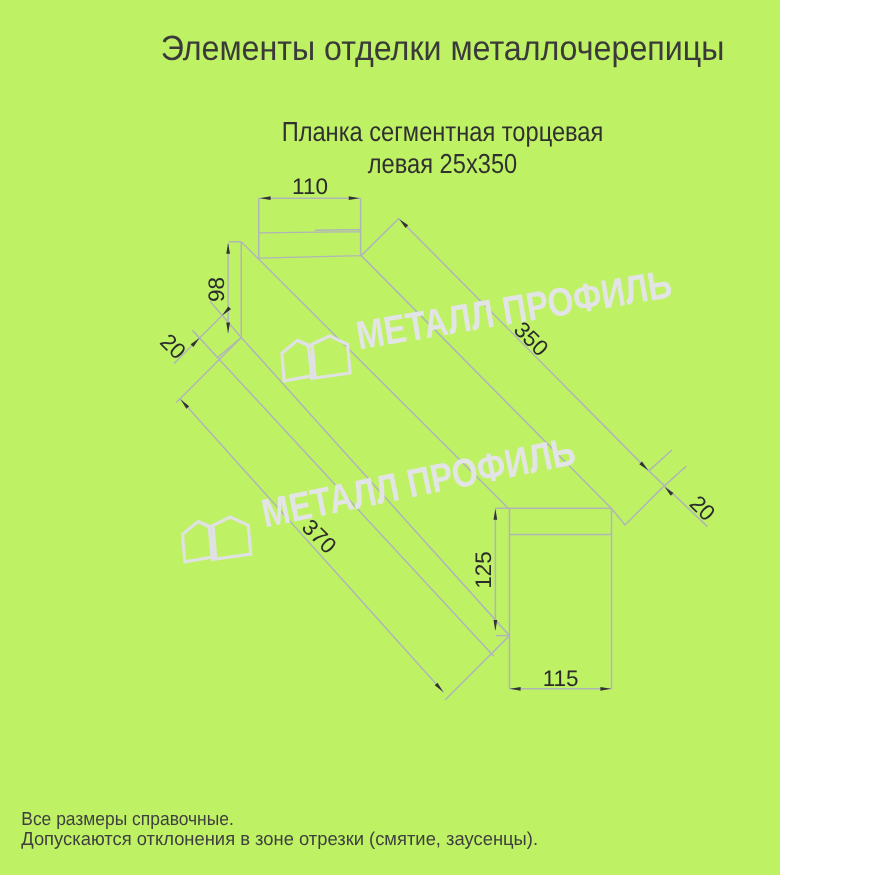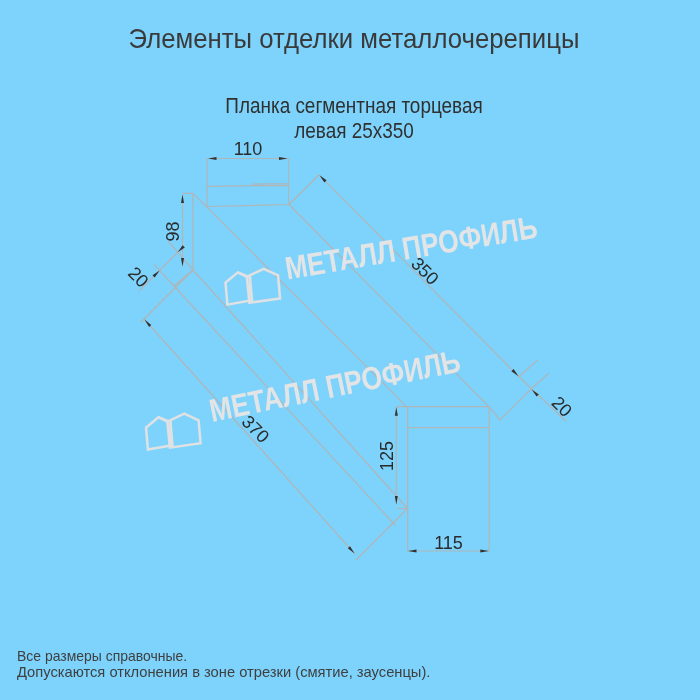--- a/index.html
+++ b/index.html
@@ -1,16 +1,16 @@
 <!DOCTYPE html>
 <html><head>
 <meta charset="utf-8">
 <style>
   html,body{margin:0;padding:0;background:#ffffff;}
-  #page{position:relative;width:700px;height:700px;background:#7dd3fc;overflow:hidden;
+  #page{position:relative;width:624px;height:700px;background:#bef264;overflow:hidden;
         font-family:"Liberation Sans", sans-serif;}
   .t{position:absolute;white-space:nowrap;}
 </style>
 </head>
 <body>
 <div id="page">
 
   <div class="t" id="title" style="left:354px;top:23px;transform:translateX(-50%) scaleX(0.92);font-size:28px;color:#3a3a3a;">Элементы отделки металлочерепицы</div>
 
   <div class="t" id="sub1" style="left:354px;top:93px;transform:translateX(-50%) scaleX(0.86);font-size:22px;color:#303030;">Планка сегментная торцевая</div>

